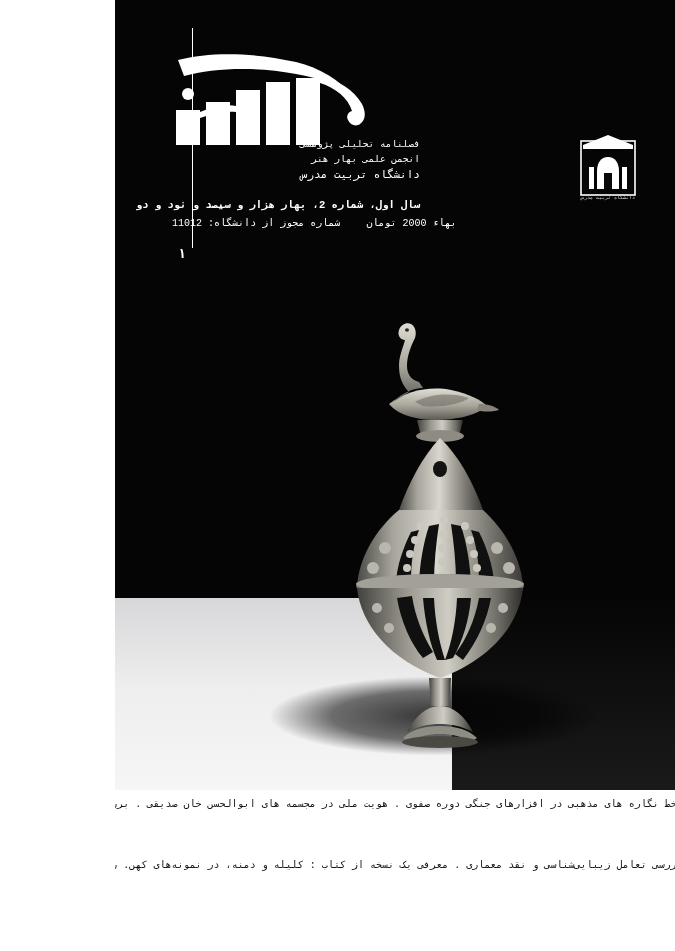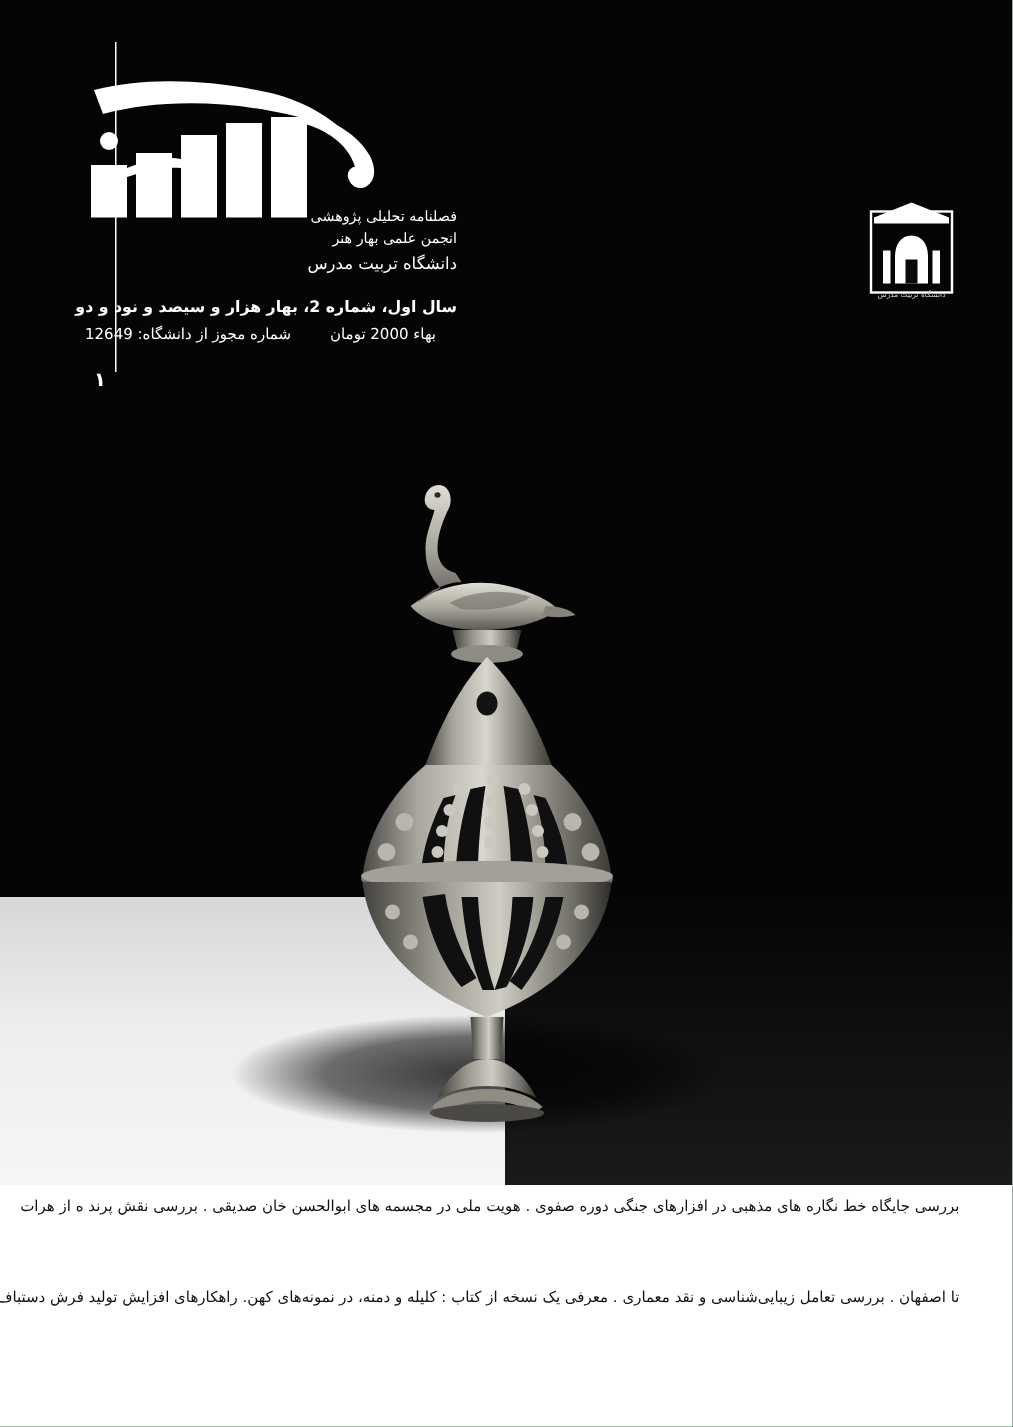--- a/index.html
+++ b/index.html
@@ -6,24 +6,25 @@
     margin: 0;
     padding: 0;
     background: #ffffff;
   }
   body {
     font-family: "DejaVu Sans", "Liberation Sans", sans-serif;
   }
 
   #cover {
     position: relative;
-    width: 675px;
+    width: 560px;
     height: 951px;
-    background: #15803d;
+    background: #737373;
     overflow: hidden;
+    font-family: Liberation Mono, monospace;
   }
 
   
   .bg-black {
     position: absolute;
     left: 0;
     top: 0;
     width: 675px;
     height: 600px;
     background: #050505;
@@ -228,21 +229,21 @@
     <div class="subtitle-block">
       <span class="subtitle-line">فصلنامه تحلیلی پژوهشی</span>
       <span class="subtitle-line">انجمن علمی بهار هنر</span>
       <span class="subtitle-line big">دانشگاه  تربیت  مدرس</span>
     </div>
 
     <div class="meta-block">
       <span class="meta-line strong">سال اول، شماره 2، بهار هزار و سیصد و نود و دو</span>
       <div class="meta-row">
         <span class="meta-line">بهاء 2000 تومان</span>
-        <span class="meta-line">شماره مجوز از دانشگاه: 12649</span>
+        <span class="meta-line">شماره مجوز از دانشگاه: 11012</span>
       </div>
     </div>
 
     <div class="issue-number">۱</div>
   </div>
 
   <div class="emblem">
     <svg viewBox="0 0 58 64" width="58" height="64" aria-hidden="true">
       <rect x="2" y="8" width="54" height="54" fill="none" stroke="#ffffff" stroke-width="1.6"></rect>
       <path d="M29 2 L54 12 L54 16 L4 16 L4 12 Z" fill="#ffffff"></path>

